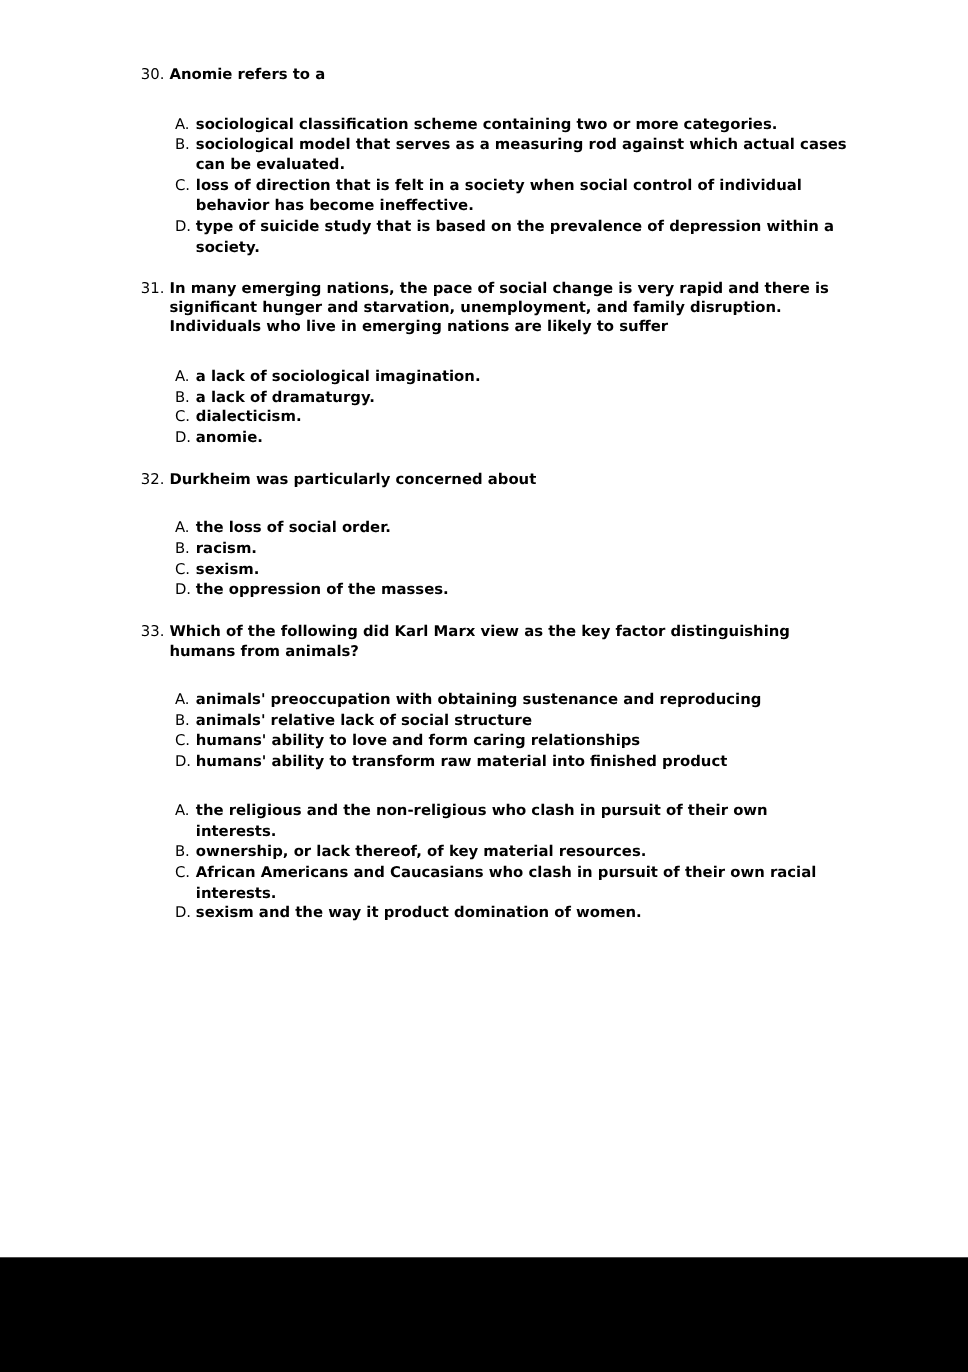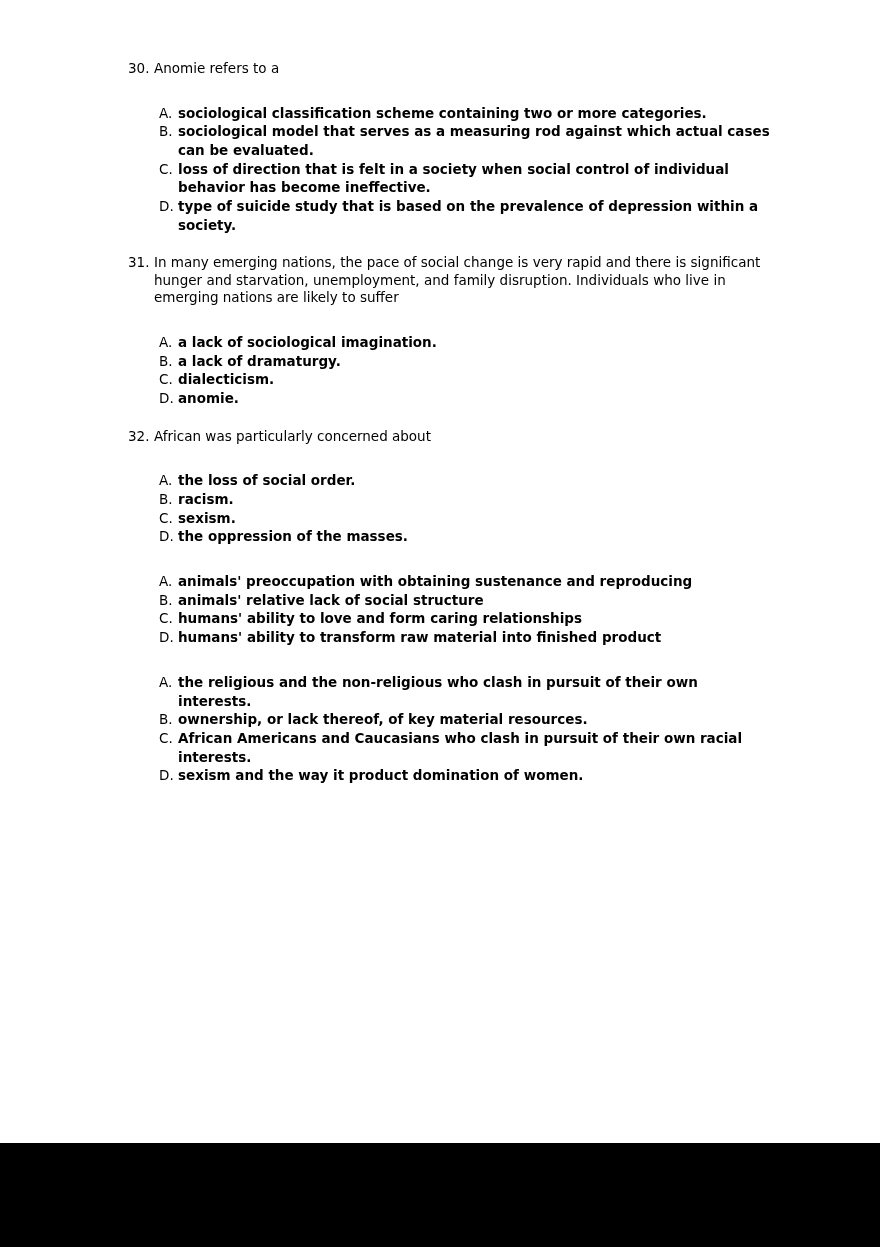--- a/index.html
+++ b/index.html
@@ -43,20 +43,21 @@
     line-height: 17.5px;
   }
   .q-num {
     width: 26px;
     flex: 0 0 26px;
     text-align: left;
   }
   .q-text {
     flex: 1 1 auto;
     max-width: 645px;
+    font-weight: bold;
   }
   .choices {
     margin-top: 26px;
     margin-left: 31px;
     margin-bottom: 20px;
   }
   .choice-row {
     display: flex;
     align-items: flex-start;
     font-size: 13.5px;
@@ -123,21 +124,21 @@
       <div class="choice-row">
         <div class="c-letter">D.</div>
         <div class="c-text">anomie.</div>
       </div>
     </div>
   </div>
 
   <div class="question-block">
     <div class="q-row">
       <div class="q-num">32.</div>
-      <div class="q-text">African was particularly concerned about</div>
+      <div class="q-text">Durkheim was particularly concerned about</div>
     </div>
     <div class="choices">
       <div class="choice-row">
         <div class="c-letter">A.</div>
         <div class="c-text">the loss of social order.</div>
       </div>
       <div class="choice-row">
         <div class="c-letter">B.</div>
         <div class="c-text">racism.</div>
       </div>
@@ -146,20 +147,24 @@
         <div class="c-text">sexism.</div>
       </div>
       <div class="choice-row">
         <div class="c-letter">D.</div>
         <div class="c-text">the oppression of the masses.</div>
       </div>
     </div>
   </div>
 
   <div class="question-block">
+    <div class="q-row">
+      <div class="q-num">33.</div>
+      <div class="q-text">Which of the following did Karl Marx view as the key factor distinguishing humans from animals?</div>
+    </div>
     <div class="choices">
       <div class="choice-row">
         <div class="c-letter">A.</div>
         <div class="c-text">animals' preoccupation with obtaining sustenance and reproducing</div>
       </div>
       <div class="choice-row">
         <div class="c-letter">B.</div>
         <div class="c-text">animals' relative lack of social structure</div>
       </div>
       <div class="choice-row">

